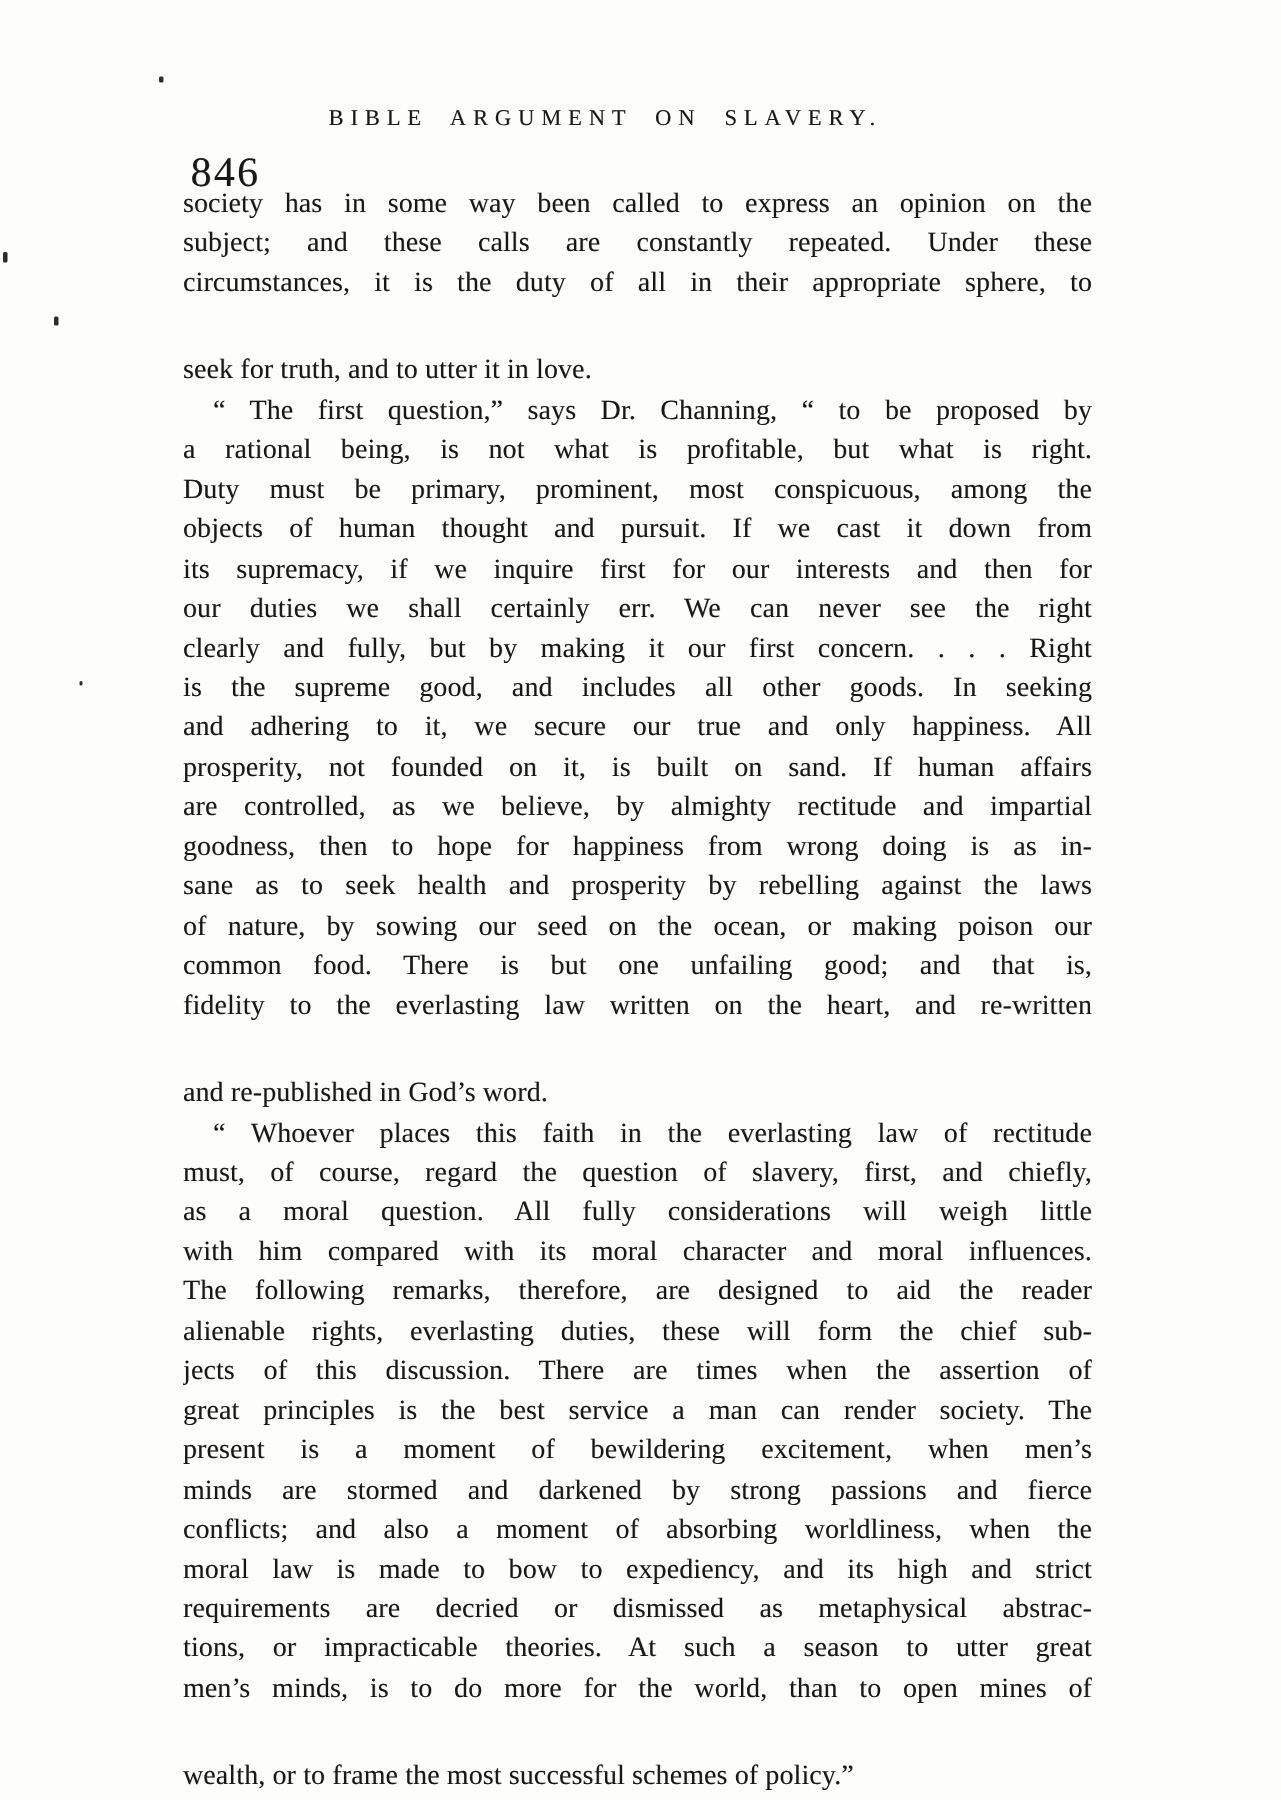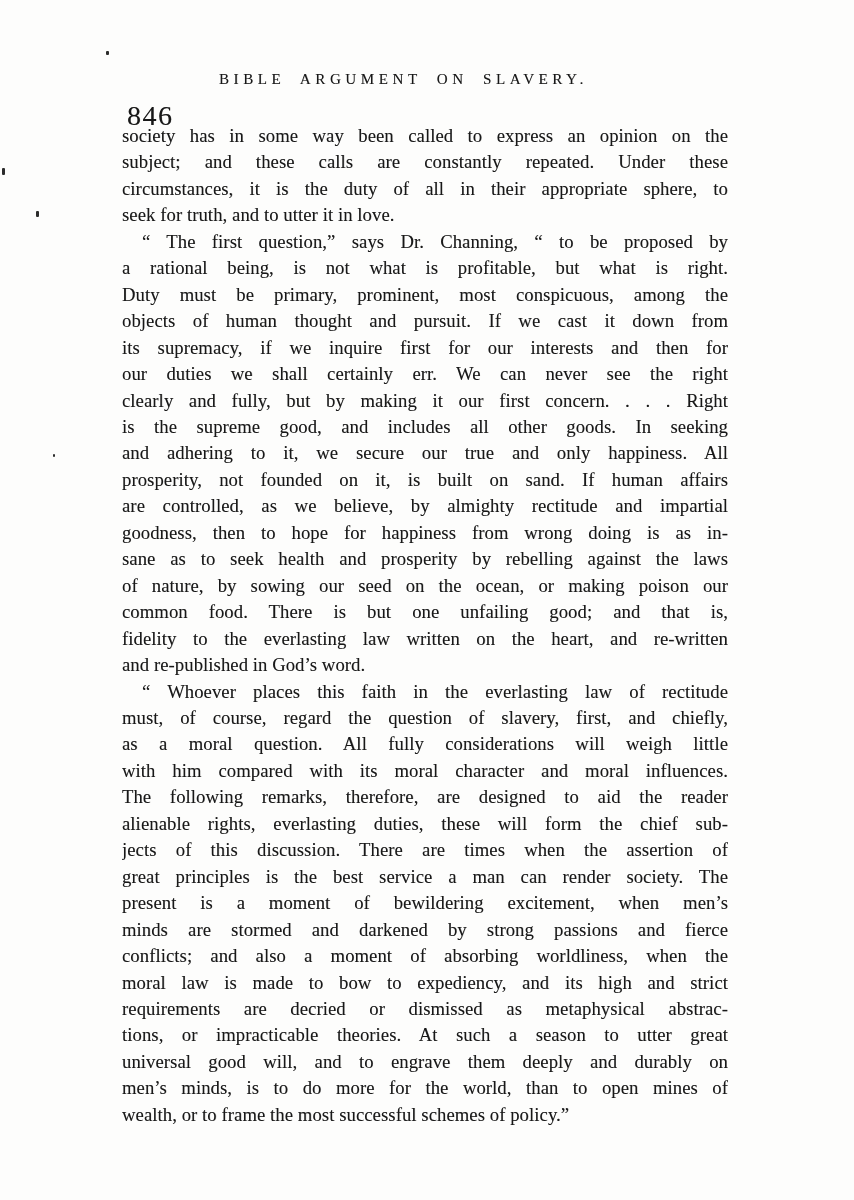--- a/index.html
+++ b/index.html
@@ -46,21 +46,21 @@
   .paragraph { margin: 0; padding: 0; }
   .line {
     font-size: 18.6px;
     line-height: 26.45px;
     letter-spacing: 0.1px;
     text-align: justify;
     text-align-last: justify;
     overflow: hidden;
     white-space: normal;
   }
-  .line.last { text-align-last: left; }
+  .line.last { text-align-last: left; margin-top: 32px; }
   .paragraph.indented .line.first { text-indent: 20px; }
   
   .speck {
     position: absolute;
     background: #2c2c2c;
     border-radius: 1px;
   }
   .speck.s1 { left: 106px; top: 51px;  width: 3px; height: 4px; }
   .speck.s2 { left: 2px;   top: 168px; width: 3px; height: 7px; }
   .speck.s3 { left: 36px;  top: 211px; width: 3px; height: 6px; }
@@ -109,21 +109,20 @@
         <div class="line">The following remarks, therefore, are designed to aid the reader</div>
         <div class="line">alienable rights, everlasting duties, these will form the chief sub-</div>
         <div class="line">jects of this discussion. There are times when the assertion of</div>
         <div class="line">great principles is the best service a man can render society. The</div>
         <div class="line">present is a moment of bewildering excitement, when men’s</div>
         <div class="line">minds are stormed and darkened by strong passions and fierce</div>
         <div class="line">conflicts; and also a moment of absorbing worldliness, when the</div>
         <div class="line">moral law is made to bow to expediency, and its high and strict</div>
         <div class="line">requirements are decried or dismissed as metaphysical abstrac-</div>
         <div class="line">tions, or impracticable theories. At such a season to utter great</div>
-        <div class="line">universal good will, and to engrave them deeply and durably on</div>
         <div class="line">men’s minds, is to do more for the world, than to open mines of</div>
         <div class="line last">wealth, or to frame the most successful schemes of policy.”</div>
       </div>
     </main>
 
   <div class="speck s1"></div>
   <div class="speck s2"></div>
   <div class="speck s3"></div>
   <div class="speck s4"></div>
 

